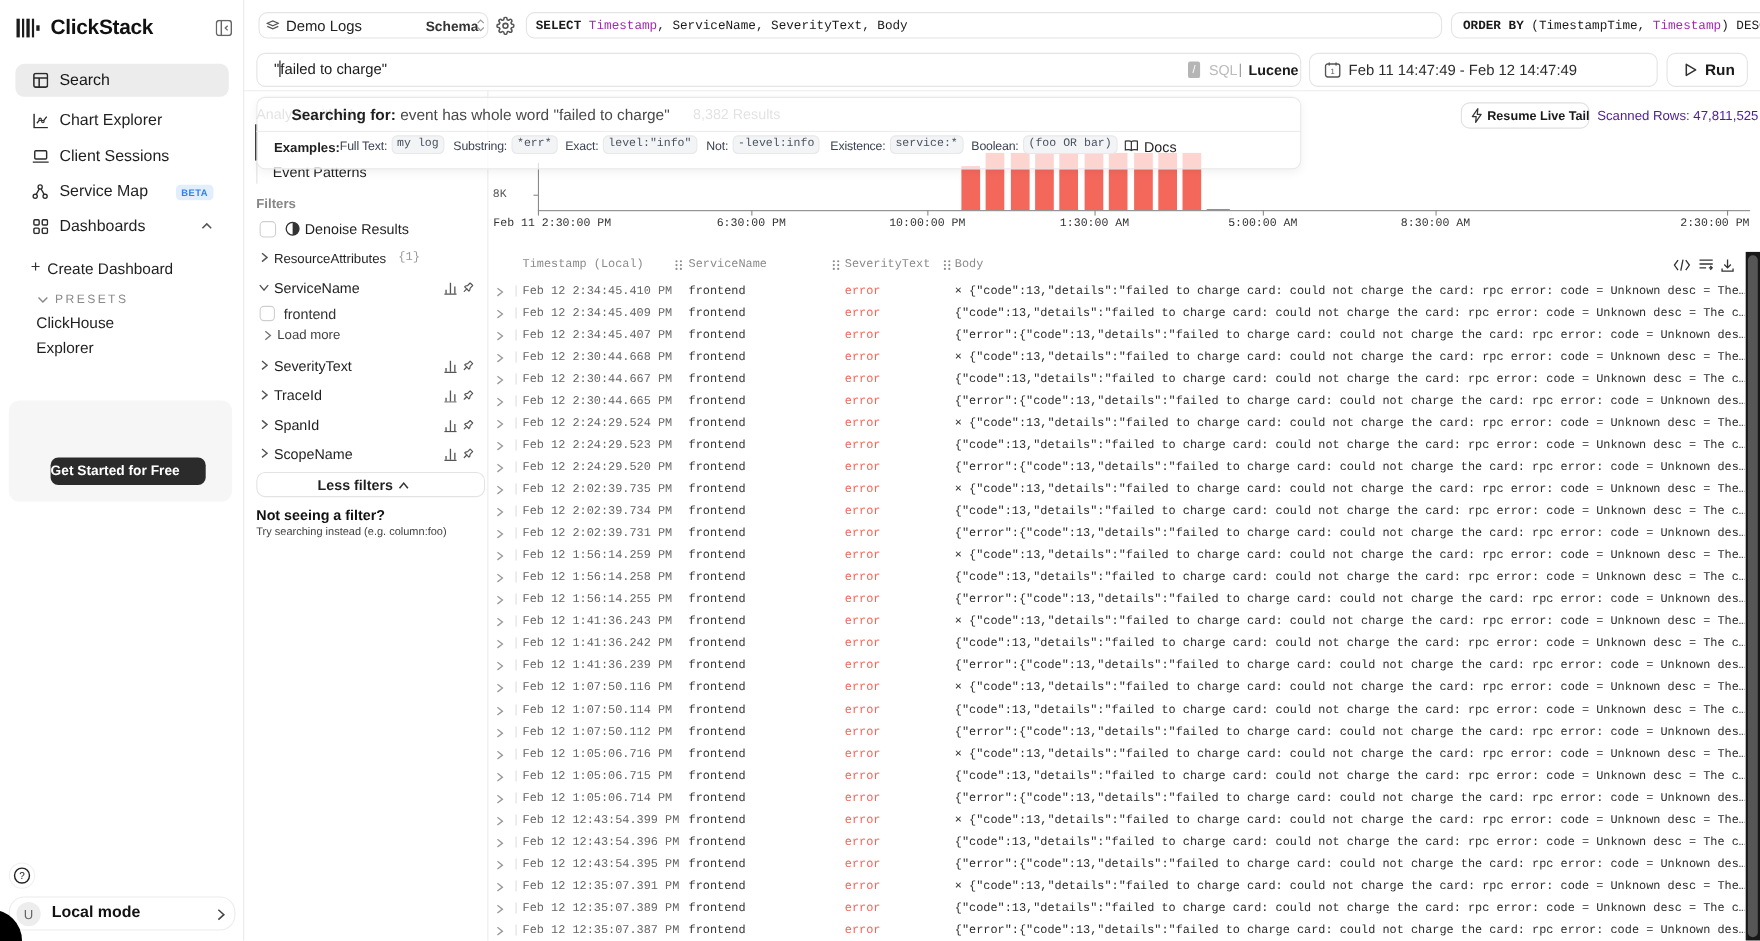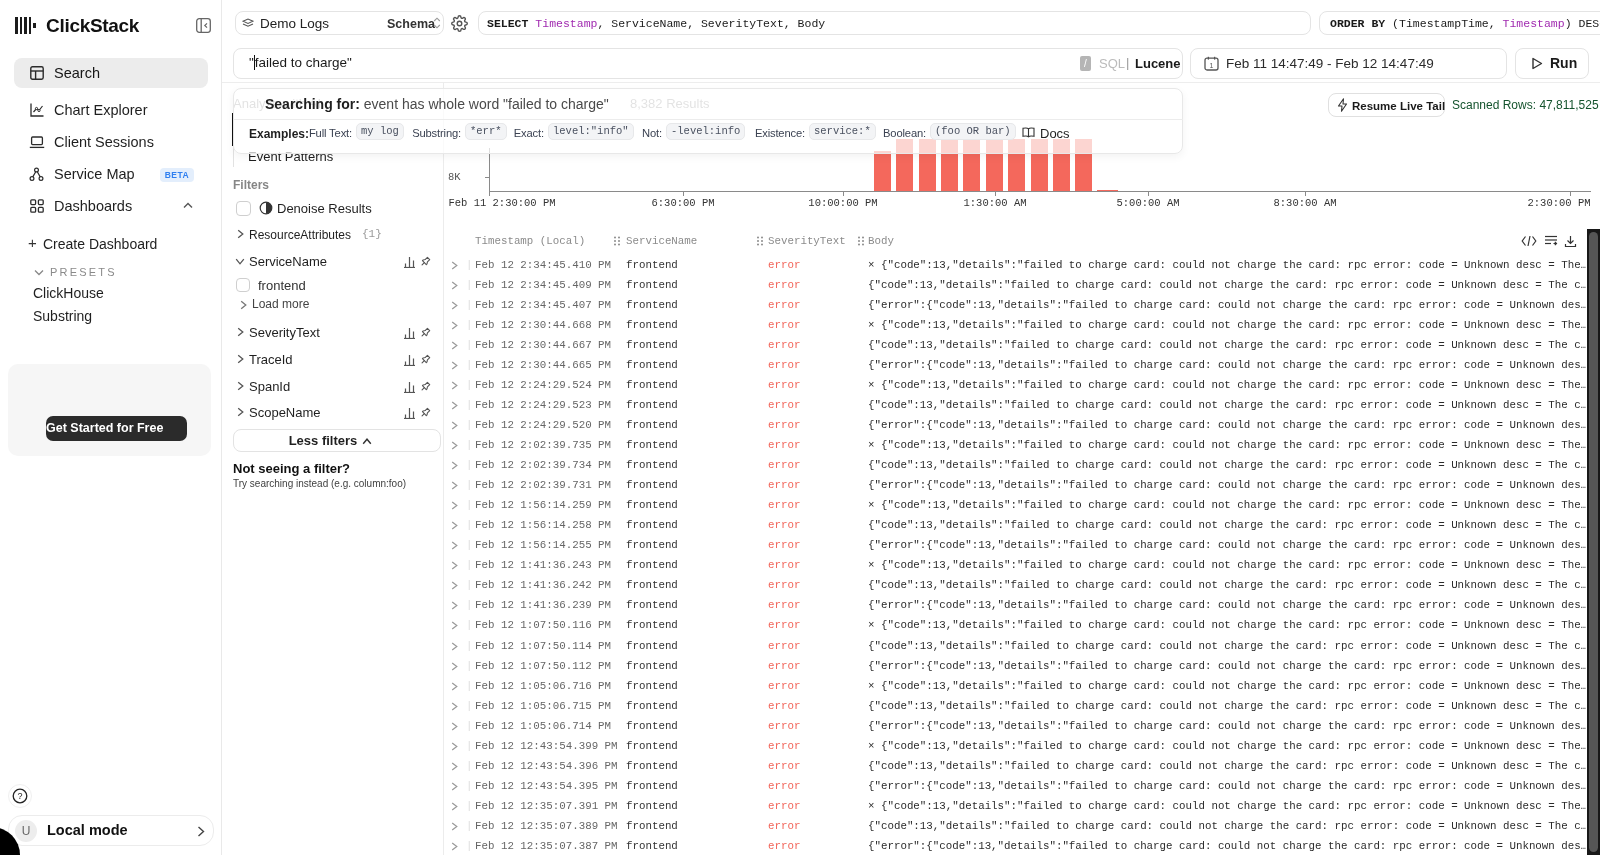--- a/index.html
+++ b/index.html
@@ -63,21 +63,21 @@
 <svg class="abs" style="left:183px;top:202px;" width="10" height="7" viewBox="0 0 10 7">
 <path d="M1 5.5 L5 1.5 L9 5.5" fill="none" stroke="#555" stroke-width="1.4"></path>
       </svg>
 <div class="abs" style="left:28px;top:234px;font-size:15px;color:#333;">+</div>
 <div class="abs" style="left:43px;top:236px;font-size:14px;color:#1f1f1f;">Create Dashboard</div>
 <svg class="abs" style="left:34px;top:269px;" width="10" height="7" viewBox="0 0 10 7">
 <path d="M1 1.5 L5 5.5 L9 1.5" fill="none" stroke="#888" stroke-width="1.3"></path>
       </svg>
 <div class="abs" style="left:50px;top:266px;font-size:11px;color:#8a8a8a;letter-spacing:2.2px;">PRESETS</div>
 <div class="abs" style="left:33px;top:285px;font-size:14px;color:#1f1f1f;">ClickHouse</div>
-<div class="abs" style="left:33px;top:308px;font-size:14px;color:#1f1f1f;">Substring</div>
+<div class="abs" style="left:33px;top:308px;font-size:14px;color:#1f1f1f;">Explorer</div>
 <div class="abs" style="left:33px;top:331px;font-size:14px;color:#1f1f1f;margin-top:40px;">Kubernetes</div>
 <div class="abs" style="left:8px;top:364px;width:203px;height:92px;background:#f6f6f6;border-radius:10px;"></div>
 <div class="abs" style="left:46px;top:416px;width:141px;height:25px;background:#2b2b2b;border-radius:7px;color:#fff;font-size:12.5px;font-weight:700;line-height:25px;">Get Started for Free</div>
 <div class="abs" style="left:8px;top:784px;width:24px;height:24px;border:1px solid #f0f0f0;border-radius:50%;"></div>
 <svg class="abs" style="left:12px;top:788px;" width="16" height="16" viewBox="0 0 16 16">
 <circle cx="8" cy="8" r="6.8" fill="none" stroke="#222" stroke-width="1.3"></circle>
 <text x="8" y="11.2" text-anchor="middle" font-size="9" font-family="Liberation Sans" fill="#222">?</text>
       </svg>
 <div class="abs" style="left:8px;top:815px;width:206px;height:31px;border:1px solid #ececec;border-radius:14px;background:#fff;"></div>
 <div class="abs" style="left:15px;top:820px;width:22px;height:22px;background:#ededed;border-radius:50%;text-align:center;line-height:22px;font-size:12px;color:#666;">U</div>
@@ -266,21 +266,21 @@
 <div class="abs mono" style="left:1068px;top:197px;width:160px;text-align:center;font-size:10.5px;color:#333;">5:00:00 AM</div>
 <div class="abs" style="left:1305px;top:191px;width:1px;height:5px;background:#8a8a8a;"></div>
 <div class="abs mono" style="left:1225px;top:197px;width:160px;text-align:center;font-size:10.5px;color:#333;">8:30:00 AM</div>
 <div class="abs" style="left:1570px;top:191px;width:1px;height:5px;background:#8a8a8a;"></div>
 <div class="abs mono" style="left:1479px;top:197px;width:160px;text-align:center;font-size:10.5px;color:#333;">2:30:00 PM</div>
 <div class="abs" style="left:1328px;top:93px;width:117px;height:24px;border:1px solid #e0e0e0;border-radius:8px;background:#fff;"></div>
 <svg class="abs" style="left:1337px;top:98px;" width="11" height="14" viewBox="0 0 11 14">
 <path d="M6.5 0.8 L1.5 8 H5 L4.5 13.2 L9.5 6 H6 Z" fill="none" stroke="#333" stroke-width="1.1" stroke-linejoin="round"></path>
     </svg>
 <div class="abs" style="left:1352px;top:100px;font-size:11.5px;font-weight:600;color:#1a1a1a;">Resume Live Tail</div>
-<div class="abs" style="left:1452px;top:98px;font-size:12px;color:#14532d;white-space:nowrap;text-align:center;">Scanned Rows: 47,811,525</div>
+<div class="abs" style="left:1452px;top:98px;font-size:12px;color:#4c1d95;white-space:nowrap;text-align:center;">Scanned Rows: 47,811,525</div>
 <div class="row" style="left:440px;top:231px;color:#8b8b8b;"><span class="abs" style="left:35px;top:0;">Timestamp (Local)</span><span class="abs" style="left:186px;top:0;">ServiceName</span><span class="abs" style="left:328px;top:0;">SeverityText</span><span class="abs" style="left:428px;top:0;">Body</span></div>
 <svg class="abs" style="left:613px;top:236px;" width="8" height="10" viewBox="0 0 8 10">
 <g fill="#8b8b8b">
         <circle cx="2" cy="1.5" r="1"></circle>
         <circle cx="6" cy="1.5" r="1"></circle>
         <circle cx="2" cy="5" r="1"></circle>
         <circle cx="6" cy="5" r="1"></circle>
         <circle cx="2" cy="8.5" r="1"></circle>
         <circle cx="6" cy="8.5" r="1"></circle>
       </g>

